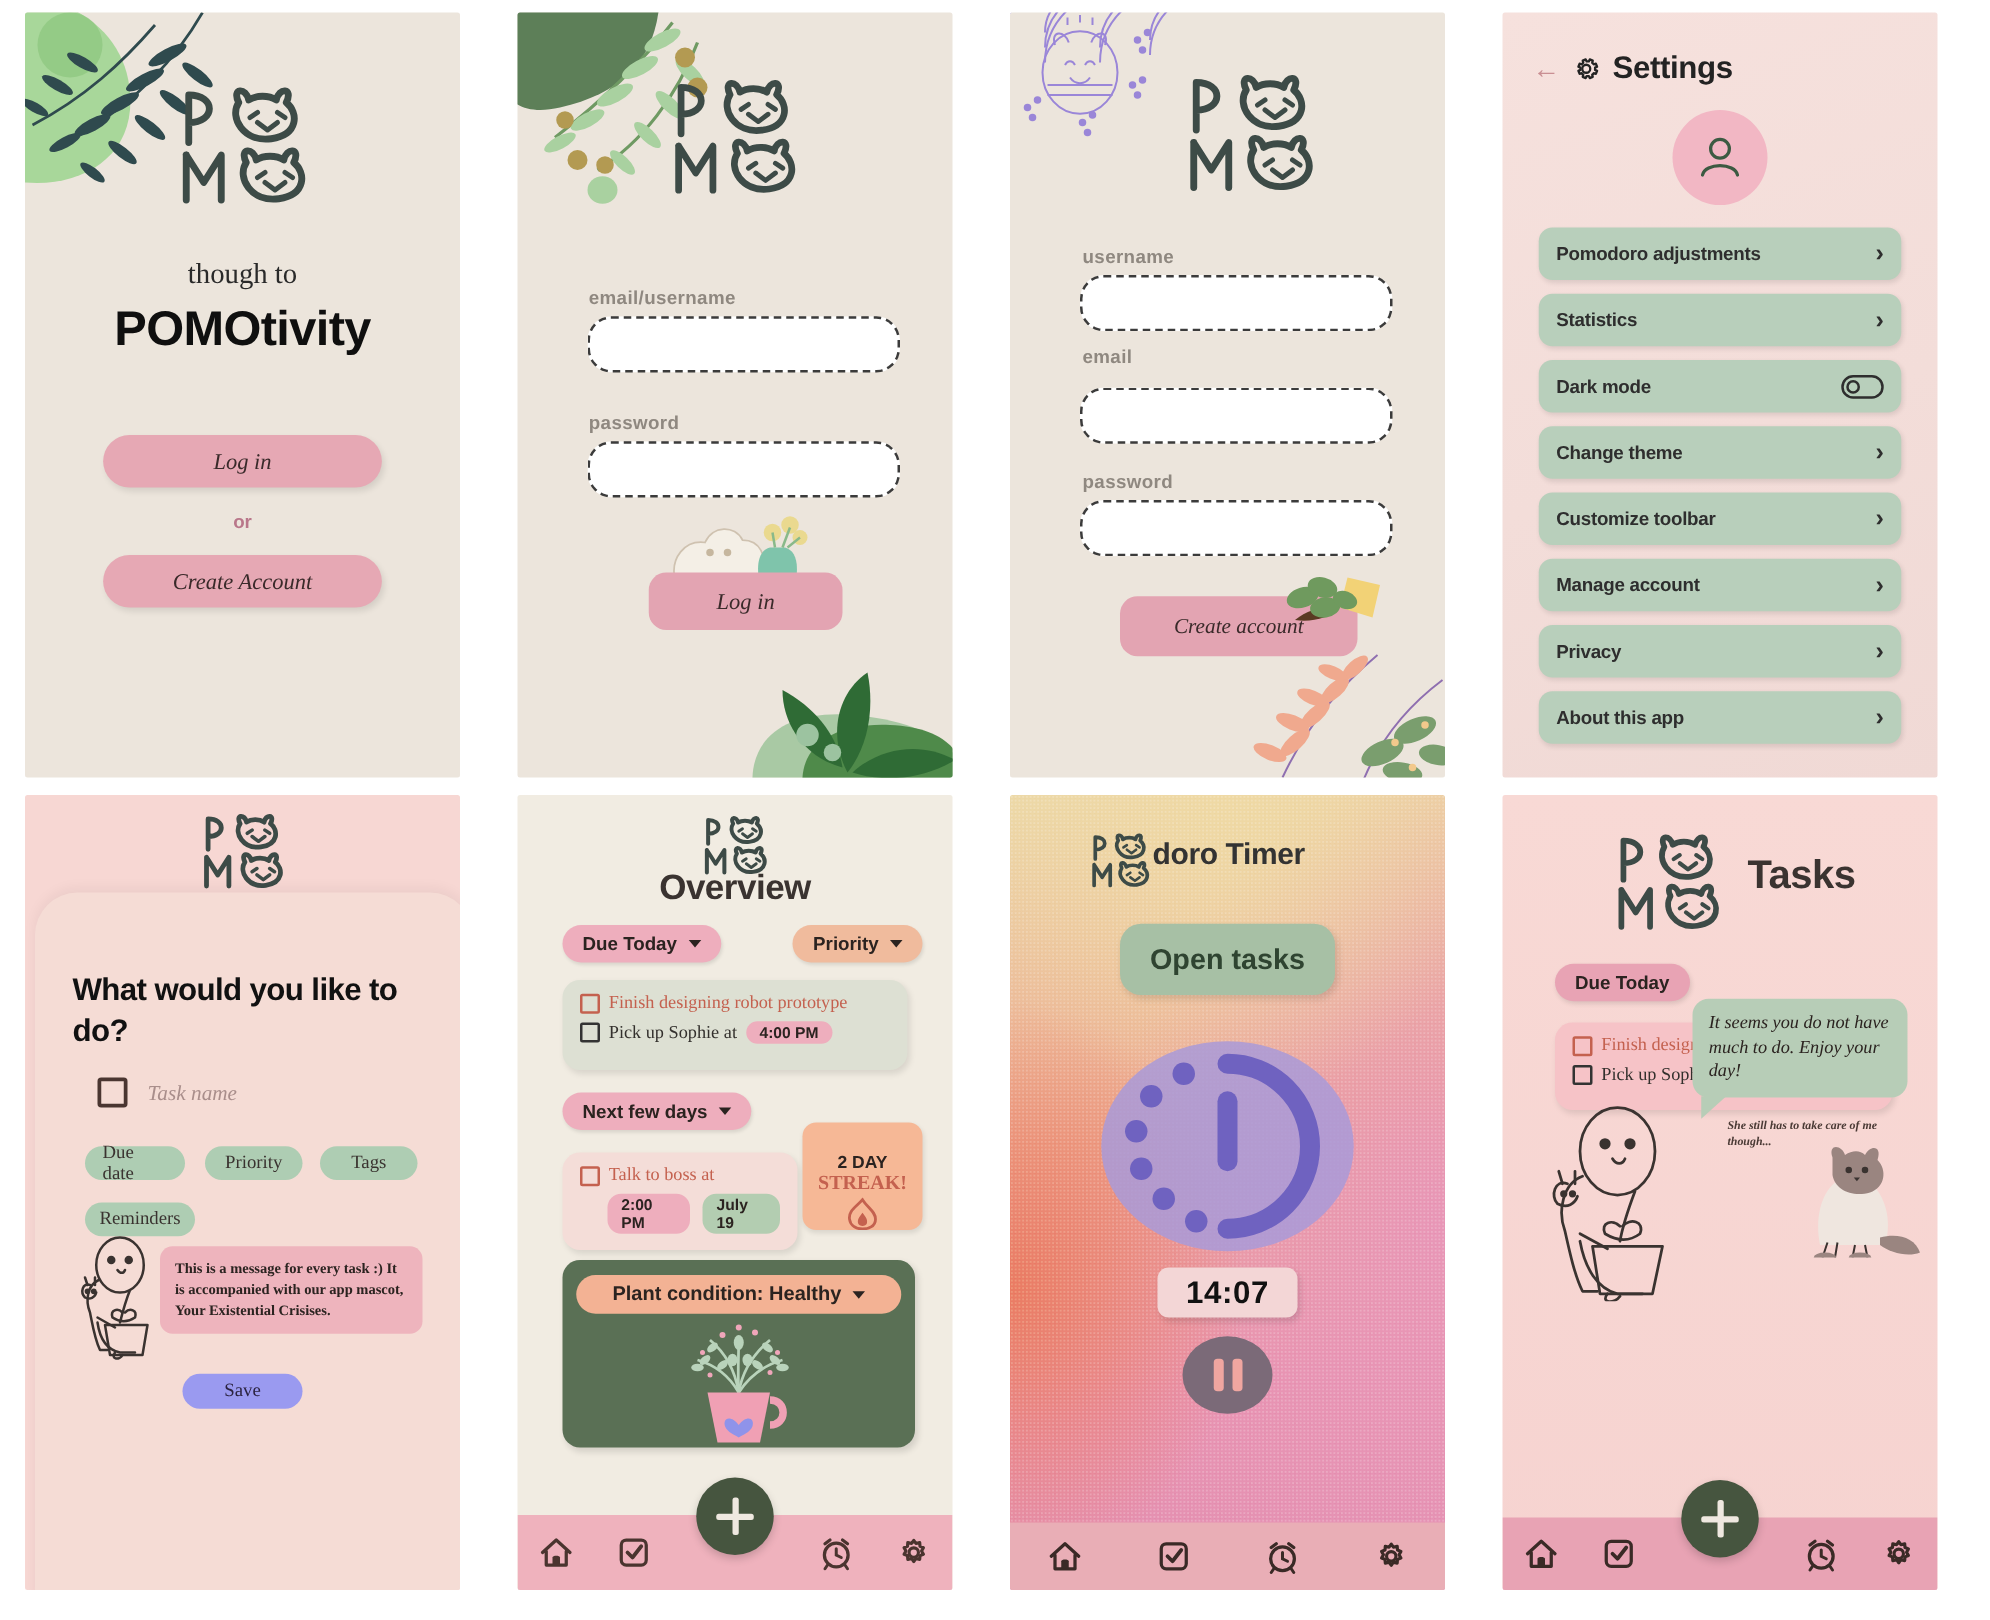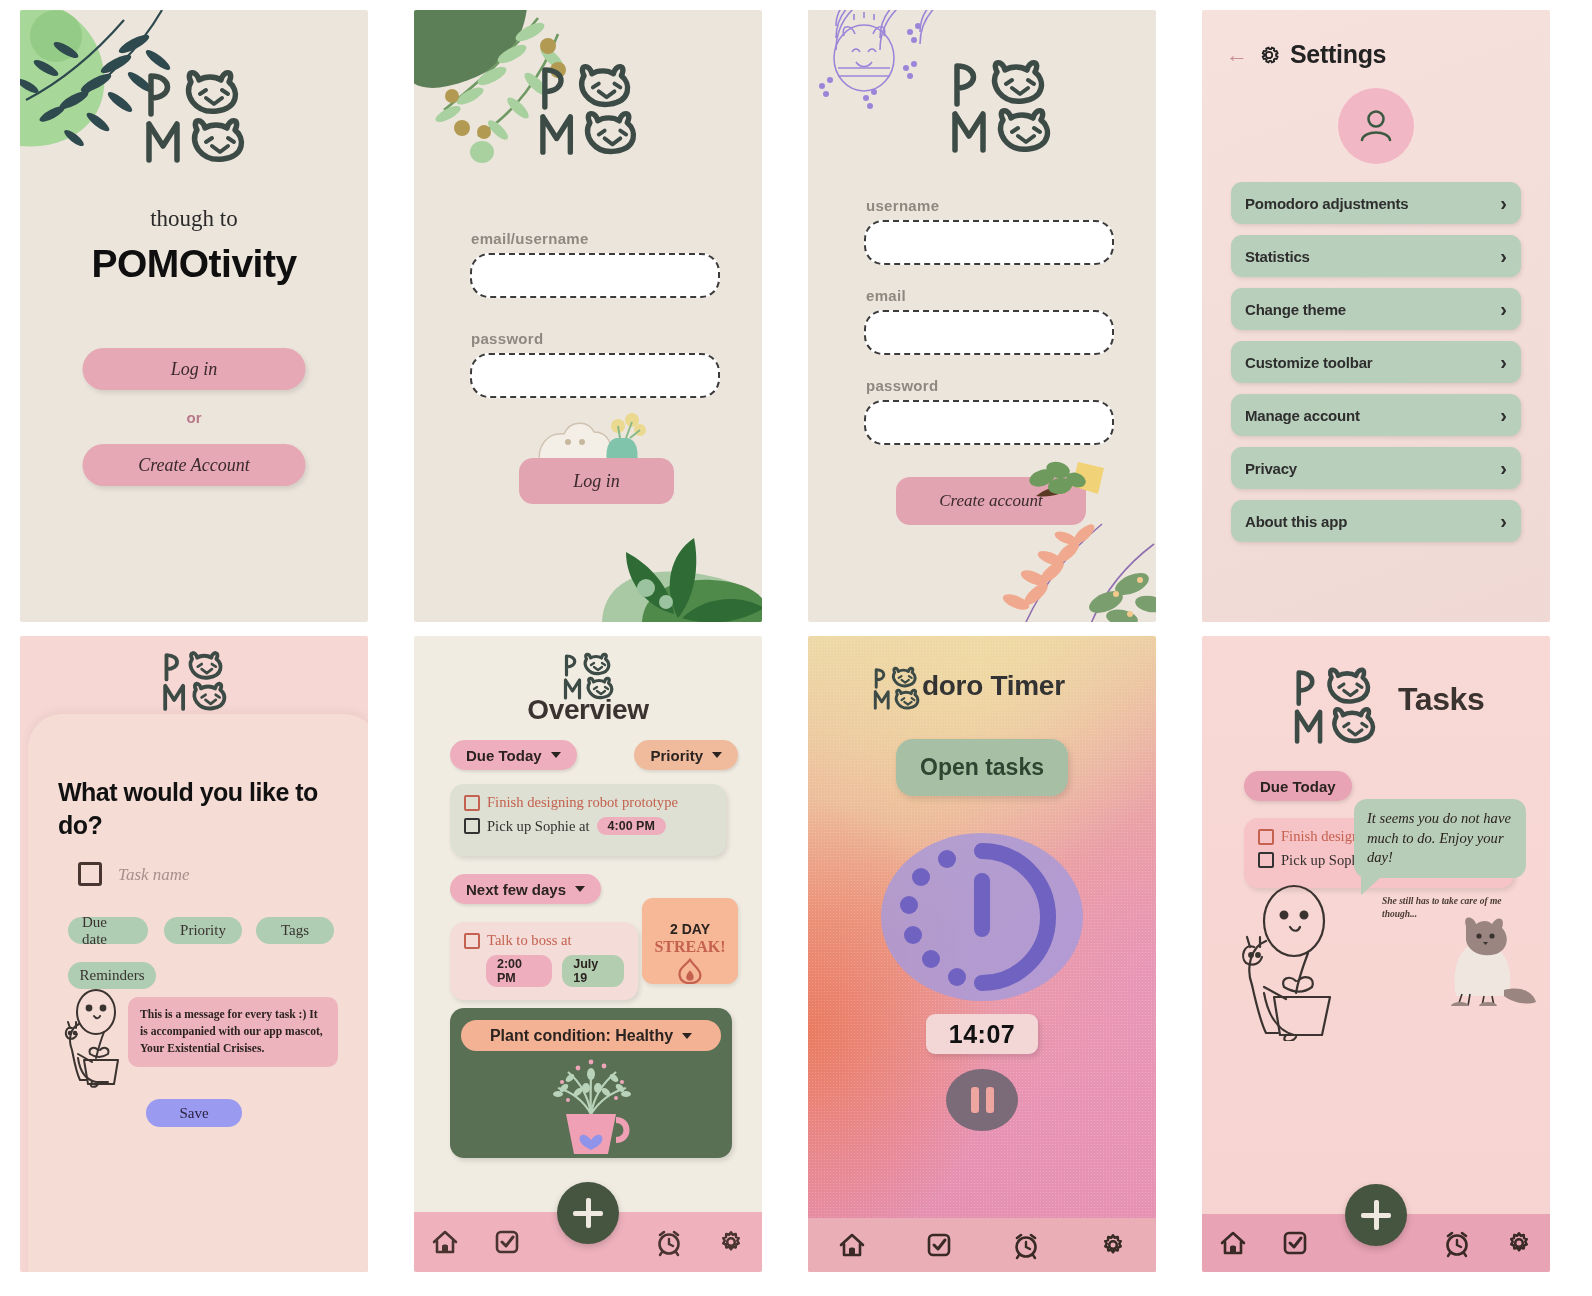--- a/index.html
+++ b/index.html
@@ -210,21 +210,21 @@
   }
   .grain { position:absolute; inset:0; opacity:.22; mix-blend-mode:overlay;
     background-image:
       radial-gradient(rgba(255,255,255,.9) .6px, transparent .7px),
       radial-gradient(rgba(0,0,0,.55) .6px, transparent .7px);
     background-size: 3px 3px, 4px 4px;
     background-position: 0 0, 2px 1px;
   }
   .timer-title {
     position: absolute; top: 36px; width: 100%; text-align: center;
-    font-size: 28px; font-weight: bold; color: #333; letter-spacing: -0.3px;
+    font-size: 24px; font-weight: bold; color: #333; letter-spacing: -0.3px;
   }
   .open-tasks {
     position: absolute; top: 103px; left: 50%; transform: translateX(-50%);
     width: 172px; height: 57px; border-radius: 17px; background: #a7c0a5;
     display: flex; align-items: center; justify-content: center;
     font-size: 23px; font-weight: bold; color: #2f4431; cursor: pointer;
     box-shadow: 2px 3px 6px rgba(0,0,0,0.12); border: none;
   }
   .clock-wrap { position: absolute; top: 195px; left: 50%; transform: translateX(-50%); }
   .time-box {
@@ -444,21 +444,21 @@
           <path d="M67 30 L75 36 L83 30" stroke-width="4"></path>
           <path d="M58 62 C 52 50 64 50 66 60 C 72 56 82 56 88 60 C 90 50 102 50 96 62 C 106 70 106 88 84 91 C 62 94 50 74 58 62 Z"></path>
           <path d="M67 74 L73 70 M89 70 L95 74" stroke-width="4"></path>
           <path d="M73 78 L81 84 L89 78" stroke-width="4"></path>
         </g>
       </svg>
     </div>
 
     <div class="field-label" style="top:187px;left:58px">username</div>
     <input class="dash-input" style="top: 210px; left: 56px;" value="">
-    <div class="field-label" style="top:277px;left:58px">email</div>
+    <div class="field-label" style="top:267px;left:58px">email</div>
     <input class="dash-input" style="top: 300px; left: 56px;" value="">
     <div class="field-label" style="top:367px;left:58px">password</div>
     <input class="dash-input" type="password" style="top: 390px; left: 56px;" value="">
 
     <button class="btn-soft" style="top:467px;left:88px;width:190px;height:48px;font-size:17px">Create account</button>
 
     <svg style="position:absolute;top:442px;left:212px" width="90" height="60" viewBox="0 0 90 60">
       <path d="M58 10 L 84 16 L 78 42 L 52 34 Z" fill="#f2d276"></path>
       <path d="M52 34 C 44 42 30 46 16 44 C 26 36 40 32 52 34 Z" fill="#5a3a22"></path>
       <g fill="#6f9a5e">
@@ -516,20 +516,26 @@
     </div>
 
     <div class="set-list">
       <div class="set-item">
         <span class="lbl">Pomodoro adjustments</span>
         <span class="chev">›</span>
       </div>
       <div class="set-item">
         <span class="lbl">Statistics</span>
         <span class="chev">›</span>
+      </div>
+      <div class="set-item">
+        <span class="lbl">Dark mode</span>
+        <span class="toggle">
+            <i></i>
+          </span>
       </div>
       <div class="set-item">
         <span class="lbl">Change theme</span>
         <span class="chev">›</span>
       </div>
       <div class="set-item">
         <span class="lbl">Customize toolbar</span>
         <span class="chev">›</span>
       </div>
       <div class="set-item">

